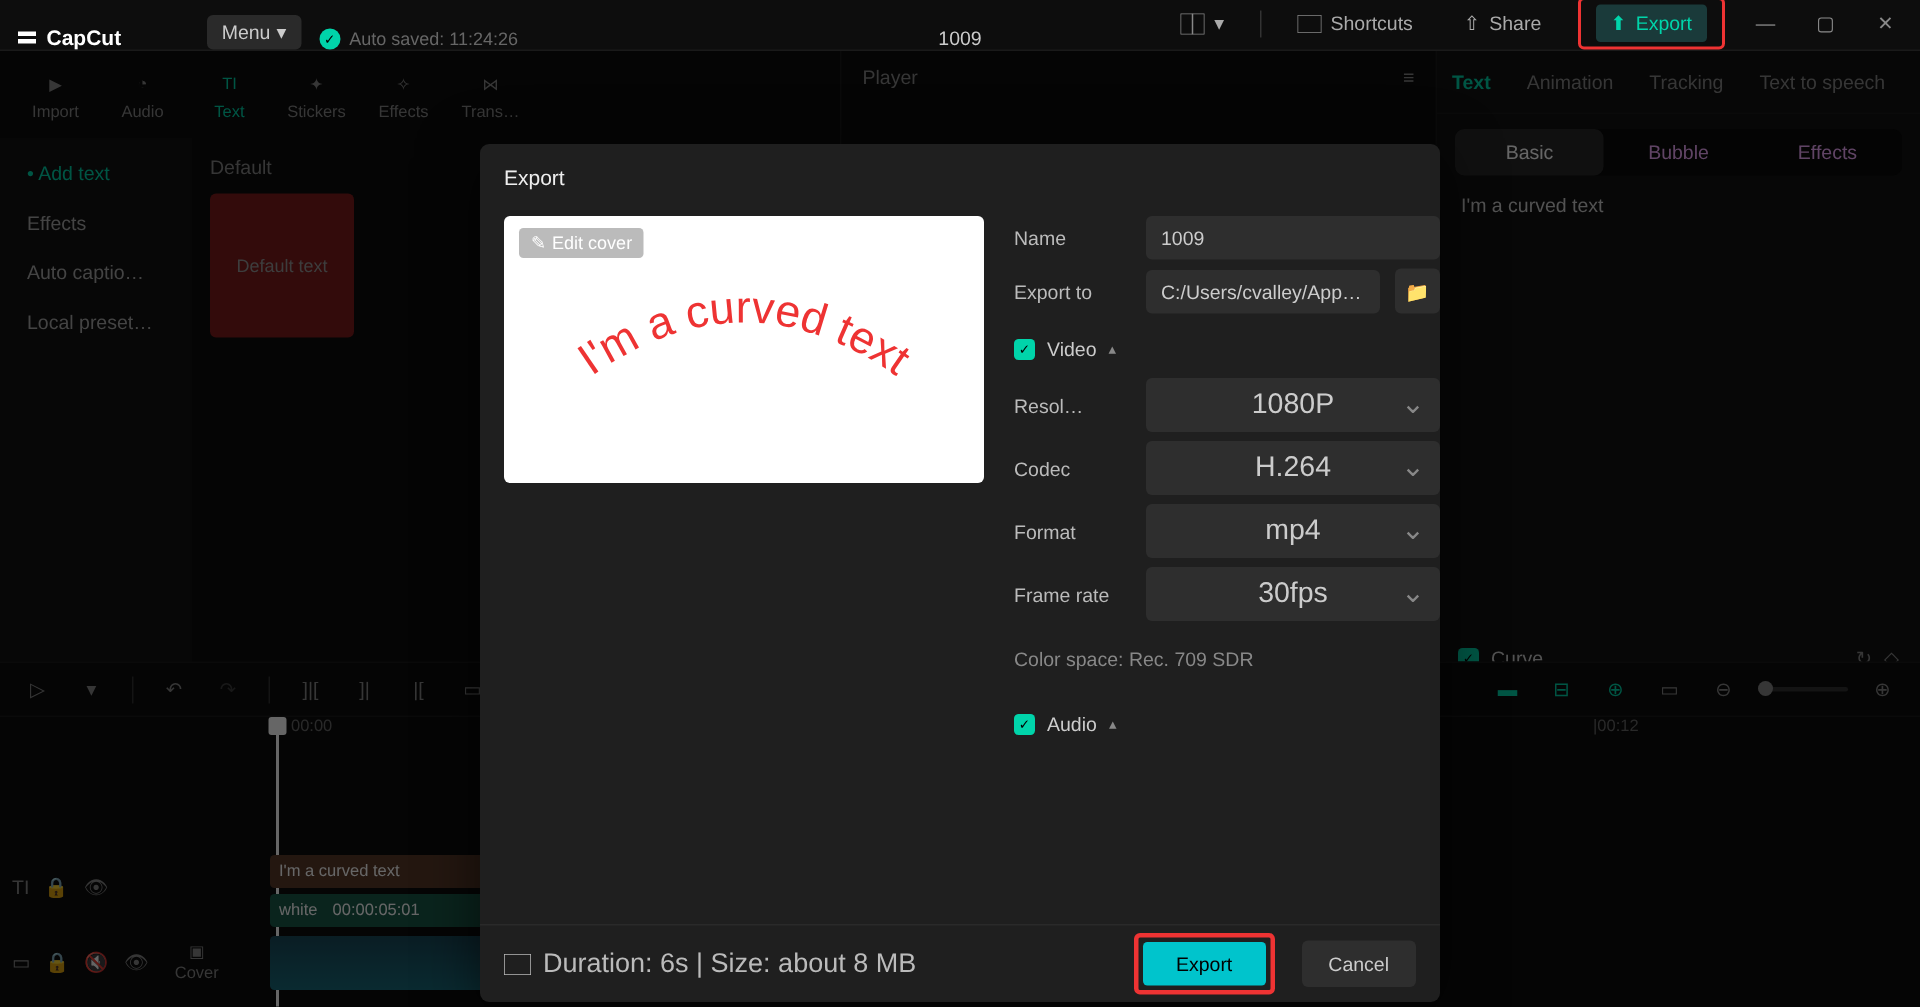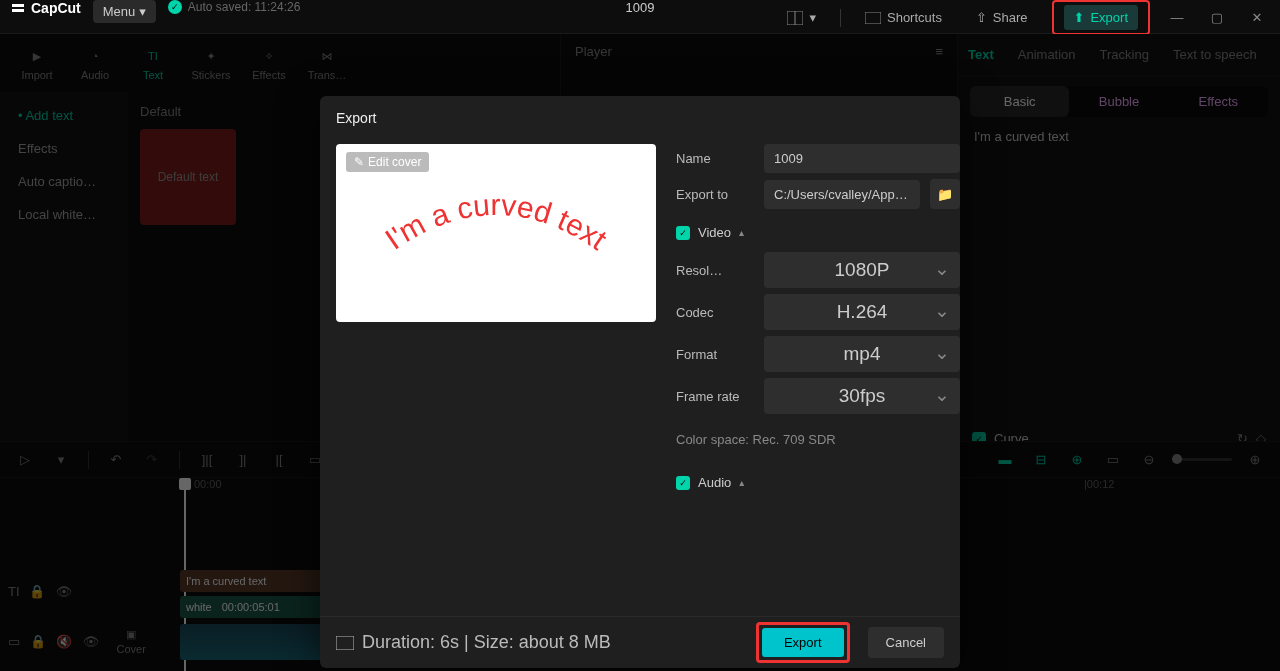--- a/index.html
+++ b/index.html
@@ -1,19 +1,19 @@
 <!DOCTYPE html>
 <html><head>
 <meta charset="utf-8">
 <style>
 *{margin:0;padding:0;box-sizing:border-box;font-family:-apple-system,BlinkMacSystemFont,"Segoe UI",sans-serif;}
 body{background:#000;color:#ccc;width:1280px;height:671px;overflow:hidden;position:relative;font-size:13px;}
-.titlebar{height:34px;background:#0d0d0d;display:flex;align-items:flex-start;padding:0 10px;gap:12px;border-bottom:1px solid #1a1a1a;}
+.titlebar{height:34px;background:#0d0d0d;display:flex;align-items:flex-end;padding:0 10px;gap:12px;border-bottom:1px solid #1a1a1a;}
 .logo{display:flex;align-items:center;gap:5px;color:#fff;font-weight:600;font-size:14px;}
-.menu-btn{background:#2a2a2a;color:#ccc;padding:4px 10px;border-radius:4px;display:flex;align-items:center;gap:4px;font-size:13px;}
+.menu-btn{background:#2a2a2a;color:#ccc;padding:4px 10px;border-radius:4px;display:flex;align-items:center;gap:4px;font-size:13px;margin-left:45px;}
 .autosave{display:flex;align-items:center;gap:6px;color:#666;font-size:12px;}
 .autosave-icon{width:14px;height:14px;border-radius:50%;background:#00d4aa;display:inline-flex;align-items:center;justify-content:center;color:#000;font-size:9px;}
 .title-center{position:absolute;left:50%;transform:translateX(-50%);color:#ccc;font-size:13px;}
 .titlebar-right{margin-left:auto;display:flex;align-items:center;gap:14px;}
 .tb-btn{display:flex;align-items:center;gap:6px;color:#aaa;padding:5px 10px;border-radius:4px;font-size:13px;}
 .tb-btn.export{border:2px solid #e33;border-radius:4px;padding:3px 10px;}
 .tb-btn.export-inner{background:#1a3a3a;color:#00d4aa;padding:5px 10px;border-radius:3px;display:flex;align-items:center;gap:6px;}
 .win-btn{width:26px;height:26px;display:flex;align-items:center;justify-content:center;color:#888;}
 .vsep{width:1px;height:18px;background:#333;}
 
@@ -177,21 +177,21 @@
       <div class="tool-item">
           <div class="tool-icon">⋈</div>
           <span>Trans…</span>
         </div>
     </div>
     <div class="content-row">
       <div class="sidebar">
         <div class="side-item active">Add text</div>
         <div class="side-item">Effects</div>
         <div class="side-item">Auto captio…</div>
-        <div class="side-item">Local white…</div>
+        <div class="side-item">Local preset…</div>
       </div>
       <div class="grid-panel">
         <div class="grid-head">Default</div>
         <div class="grid-thumb">Default text</div>
       </div>
     </div>
   </div>
 
   <div class="center-col">
     <div class="player-head">
@@ -283,21 +283,21 @@
             </div>
           <div class="cover-btn">
               <span>▣</span>
               <span>Cover</span>
             </div>
         </div>
       </div>
       <div class="tl-tracks">
         <div class="ruler">
           <span style="left:14px">00:00</span>
-          <span style="left:904px">|00:12</span>
+          <span style="left:882px">|00:12</span>
         </div>
         <div class="playhead" style="left:4px"></div>
         <div class="track track-text">
             <span>I'm a curved text</span>
           </div>
         <div class="track track-vid">
             <span>white</span>
             <span>00:00:05:01</span>
           </div>
         <div class="track track-wave"></div>

